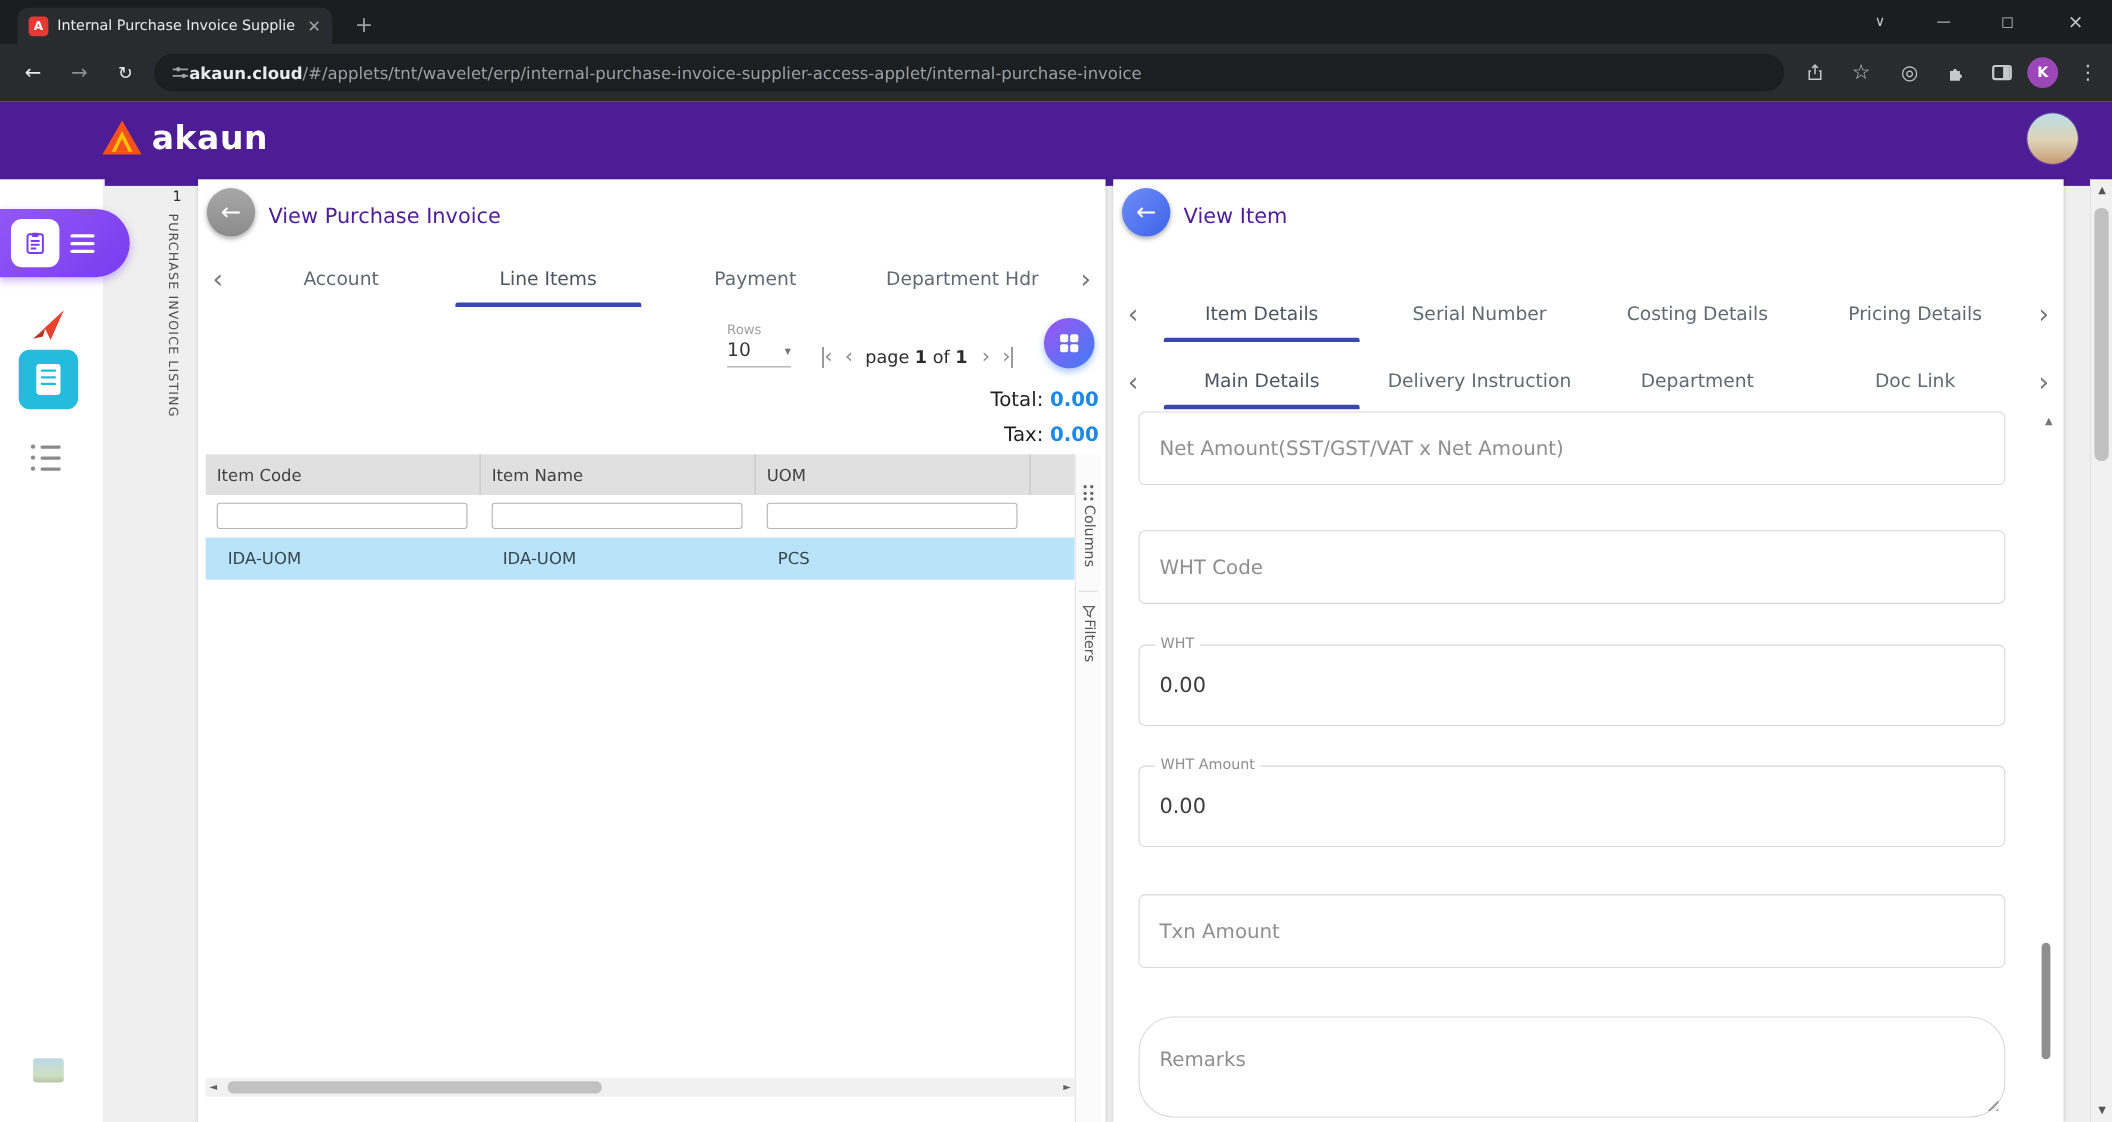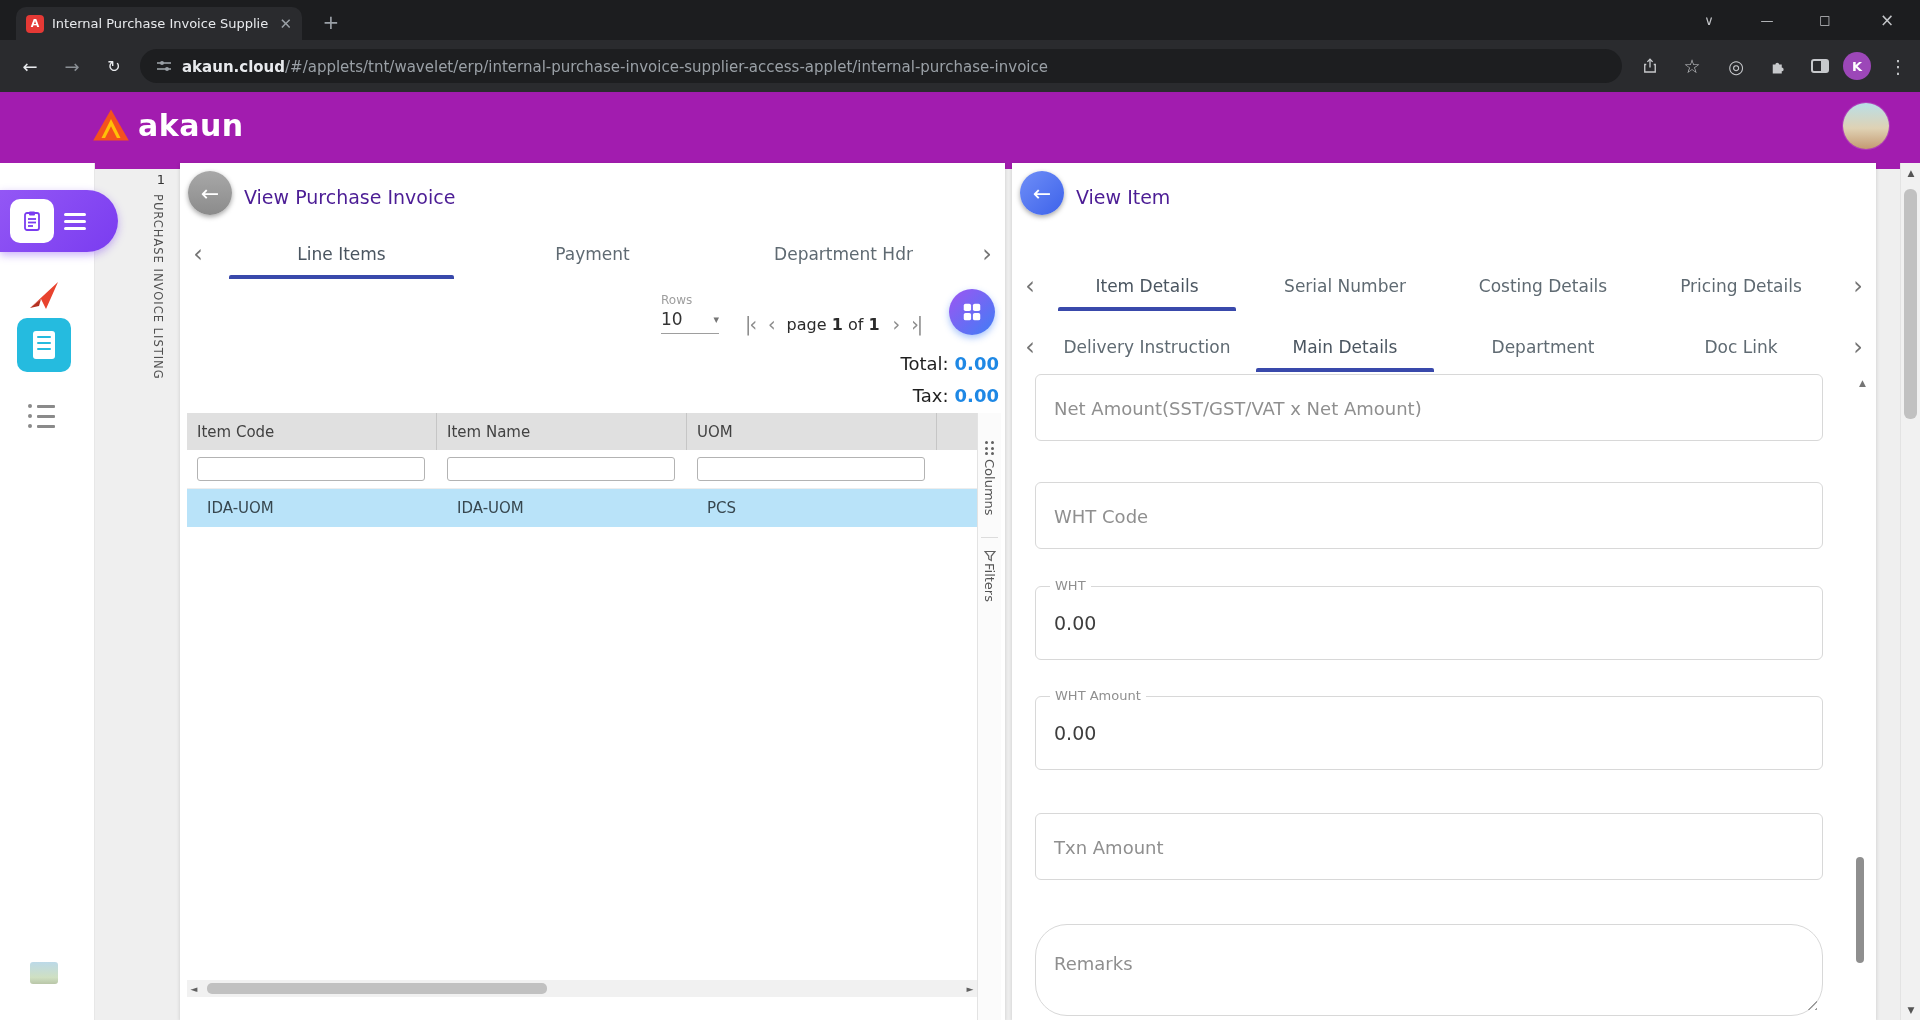--- a/index.html
+++ b/index.html
@@ -17,30 +17,30 @@
   .tab-close { color:#9aa0a6; font-size:15px; flex:0 0 auto; }
   .newtab-btn { position:absolute; left:318px; top:9px; width:26px; height:26px; color:#9aa0a6; font-size:20px;
     display:flex; align-items:center; justify-content:center; border-radius:50%; }
   .winctl { position:absolute; top:0; height:40px; width:46px; display:flex; align-items:center; justify-content:center;
     color:#c3c5c8; font-size:13px; }
 
   .toolbar { position:absolute; top:40px; left:0; width:1920px; height:52px; background:#2a2b2e; }
   .nav-ico { position:absolute; top:12px; width:28px; height:28px; display:flex; align-items:center; justify-content:center;
     font-size:18px; color:#e8eaed; border-radius:50%; }
   .omnibox { position:absolute; left:140px; top:9px; width:1482px; height:34px; background:#1d1e20; border-radius:17px;
-    display:flex; align-items:center; padding:0 16px; gap:10px; }
+    display:flex; align-items:center; padding:0 16px; gap:0; }
   .url-domain { color:#e8eaed; font-size:15px; font-weight:bold; white-space:nowrap; }
   .url-path { color:#9aa0a6; font-size:15px; white-space:nowrap; overflow:hidden; text-overflow:ellipsis; }
   .tb-ico { position:absolute; top:13px; width:28px; height:26px; display:flex; align-items:center; justify-content:center;
     color:#c7c9cc; font-size:18px; }
   .profile-chip { position:absolute; left:1843px; top:12px; width:28px; height:28px; border-radius:50%;
     background:#9c47b8; color:#fff; font-size:13px; font-weight:bold; display:flex; align-items:center; justify-content:center; }
 
   
-  .app-header { position:absolute; top:92px; left:0; width:1920px; height:77px; background:#a21caf; }
+  .app-header { position:absolute; top:92px; left:0; width:1920px; height:77px; background:#4c1d95; }
   .logo-wrap { position:absolute; left:92px; top:15px; display:flex; align-items:center; gap:8px; }
   .logo-text { color:#fff; font-size:30px; font-weight:bold; letter-spacing:0.5px; }
   .user-avatar { position:absolute; left:1843px; top:11px; width:46px; height:46px; border-radius:50%;
     background:linear-gradient(180deg,#b9dfe8 0%,#dfd2b4 55%,#c49a72 100%); box-shadow:0 0 0 1px rgba(255,255,255,0.15); }
 
   
   .side-rail { position:absolute; left:0; top:163px; width:95px; height:857px; background:#fff; border-right:1px solid #e7e7e7; }
   .fab-pill { position:absolute; left:0; top:27px; width:118px; height:62px; border-radius:0 31px 31px 0;
     background:linear-gradient(135deg,#9357f5,#7a3cf0); box-shadow:0 3px 8px rgba(122,60,240,0.4);
     display:flex; align-items:center; padding-left:10px; gap:10px; z-index:5; }
@@ -271,20 +271,23 @@
 
 <div class="vert-index">1</div>
 <div class="vert-label">PURCHASE INVOICE LISTING</div>
 
 <div class="card" id="invoice-card">
   <div class="back-btn back-gray">←</div>
   <div class="panel-title">View Purchase Invoice</div>
 
   <div class="tabs" style="top:66px;">
     <span class="tab-chevron">‹</span>
+    <div class="tabitem">
+      <span>Account</span>
+      </div>
     <div class="tabitem active">
       <span>Line Items</span>
       </div>
     <div class="tabitem">
       <span>Payment</span>
       </div>
     <div class="tabitem">
       <span>Department Hdr</span>
       </div>
     <span class="tab-chevron">›</span>
@@ -400,25 +403,25 @@
       <span>Costing Details</span>
       </div>
     <div class="tabitem">
       <span>Pricing Details</span>
       </div>
     <span class="tab-chevron">›</span>
   </div>
 
   <div class="tabs" style="top:159px;">
     <span class="tab-chevron">‹</span>
-    <div class="tabitem">
-      <span>Delivery Instruction</span>
-      </div>
     <div class="tabitem active">
       <span>Main Details</span>
+      </div>
+    <div class="tabitem">
+      <span>Delivery Instruction</span>
       </div>
     <div class="tabitem">
       <span>Department</span>
       </div>
     <div class="tabitem">
       <span>Doc Link</span>
       </div>
     <span class="tab-chevron">›</span>
   </div>
 

